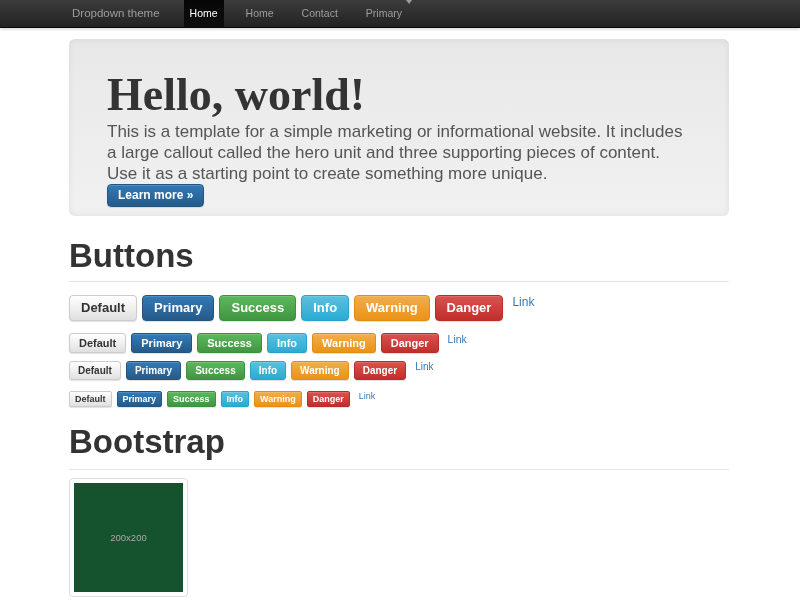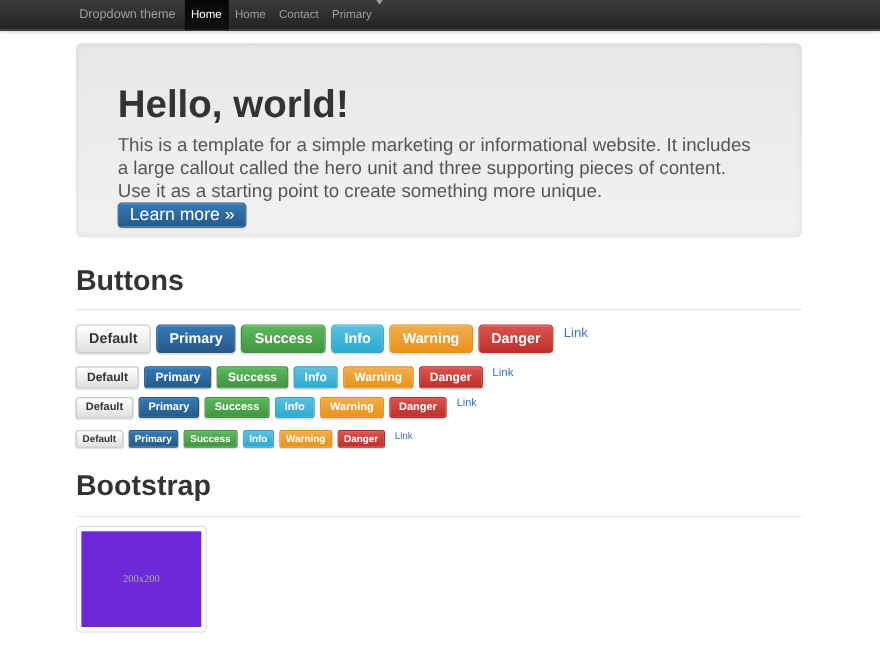--- a/index.html
+++ b/index.html
@@ -7,47 +7,47 @@
     font-family:"Liberation Sans", sans-serif; }
 
   
   .navbar { height:28px; background-image:linear-gradient(to bottom,#3c3c3c 0%,#222 100%);
     border-bottom:1px solid #080808; box-shadow:0 1px 3px rgba(0,0,0,.2);
     display:flex; align-items:stretch; }
   .navbar-inner { display:flex; align-items:stretch; margin-left:69px; }
   .brand { color:#9d9d9d; font-size:11.5px; line-height:27px; padding:0 8px 0 3px;
     text-decoration:none; white-space:nowrap; }
   .nav-item { color:#9d9d9d; font-size:10.5px; line-height:27px; padding:0 6px;
-    text-decoration:none; white-space:nowrap; display:flex; align-items:flex-start; gap:4px; }
+    text-decoration:none; white-space:nowrap; display:flex; align-items:flex-start; gap:4px;margin-left:16px; }
   .nav-item.active { color:#fff;
     background-image:linear-gradient(to bottom,#080808 0%,#0f0f0f 100%);
     box-shadow:inset 0 3px 9px rgba(0,0,0,.25); }
   .caret { display:inline-block; width:0; height:0; border-left:3px solid transparent;
     border-right:3px solid transparent; border-top:4px solid #9d9d9d; }
 
   
   .container { width:660px; margin-left:69px; }
 
   
   .jumbotron { margin-top:11px; height:177px; border-radius:6px;
     background-image:linear-gradient(to bottom,#e8e8e8 0%,#f1f1f1 100%);
     box-shadow:inset 0 3px 7px rgba(0,0,0,.04), inset 0 -3px 7px rgba(0,0,0,.04);
     padding:38px 38px 0 38px; }
-  .jumbotron h1 { font-size:35px; line-height:35px; font-weight:600; color:#333; }
+  .jumbotron h1 { font-size:46px; line-height:35px; font-weight:600; color:#333;font-family:Liberation Serif, serif; }
   .jumbotron p { margin-top:9px; font-size:17px; line-height:21px; color:#555; max-width:600px; }
-  .btn-hero { display:inline-block; margin-top:0; padding:4px 10px; font-size:16px;
-    line-height:13px; font-weight:400; color:#fff; text-decoration:none;
+  .btn-hero { display:inline-block; margin-top:0; padding:4px 10px; font-size:12px;
+    line-height:13px; font-weight:700; color:#fff; text-decoration:none;
     border:1px solid #245580; border-radius:4px;
     background-image:linear-gradient(to bottom,#337ab7 0%,#265a88 100%);
     box-shadow:inset 0 1px 0 rgba(255,255,255,.15), 0 1px 1px rgba(0,0,0,.1);
     cursor:pointer; }
 
   
   .page-header { margin-top:25px; padding-bottom:11px; border-bottom:1px solid #e5e5e5; }
-  .page-header h1 { font-size:26px; line-height:29px; font-weight:600; color:#333; }
+  .page-header h1 { font-size:33px; line-height:29px; font-weight:600; color:#333; }
   .page-header.thumbs { margin-top:20px; padding-bottom:13px; }
 
   
   .btn-row { display:flex; align-items:flex-start; }
   .btn-row.row-lg { margin-top:13px; }
   .btn-row.row-md { margin-top:12px; }
   .btn-row.row-sm { margin-top:8px; }
   .btn-row.row-xs { margin-top:11px; }
   .btn { border:1px solid #ccc; font-weight:700; margin-right:5px; cursor:pointer;
     font-family:inherit;
@@ -58,22 +58,22 @@
   .btn-xs { font-size:9px;  line-height:10px; padding:2px 5px;  border-radius:2px; }
   .btn-link { text-decoration:none; margin-left:4px; cursor:pointer; }
   .row-lg .btn-link { font-size:12px; }
   .row-md .btn-link { font-size:10.5px; }
   .row-sm .btn-link { font-size:10px; }
   .row-xs .btn-link { font-size:9px; }
 
   
   .thumbnail { margin-top:8px; display:inline-block; padding:4px; background:#fff;
     border:1px solid #ddd; border-radius:4px; cursor:pointer; }
-  .thumb-img { width:109px; height:87px; background:#6d28d9; display:flex;
-    align-items:center; justify-content:center; color:#aaa; font-size:9.5px;font-family:Liberation Serif, serif; }
+  .thumb-img { width:109px; height:109px; background:#14532d; display:flex;
+    align-items:center; justify-content:center; color:#aaa; font-size:9.5px; }
 </style>
 </head>
 <body>
 
 <nav class="navbar">
   <div class="navbar-inner">
     <a class="brand">Dropdown theme</a>
     <div id="nav-items" style="display:flex;">
         <a class="nav-item active">
           <span>Home</span>

